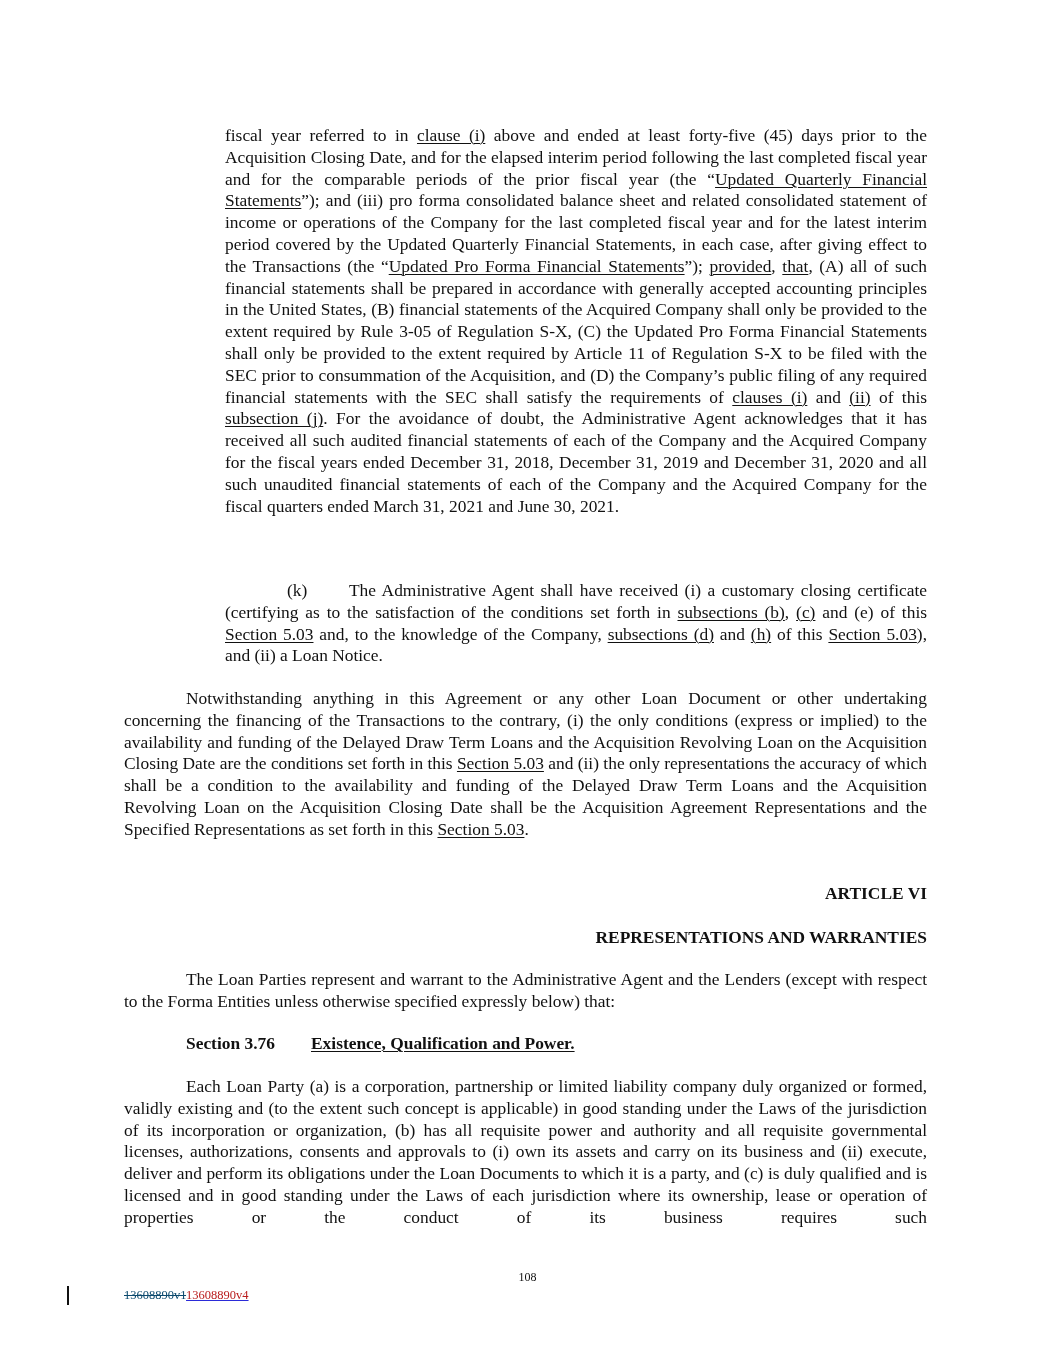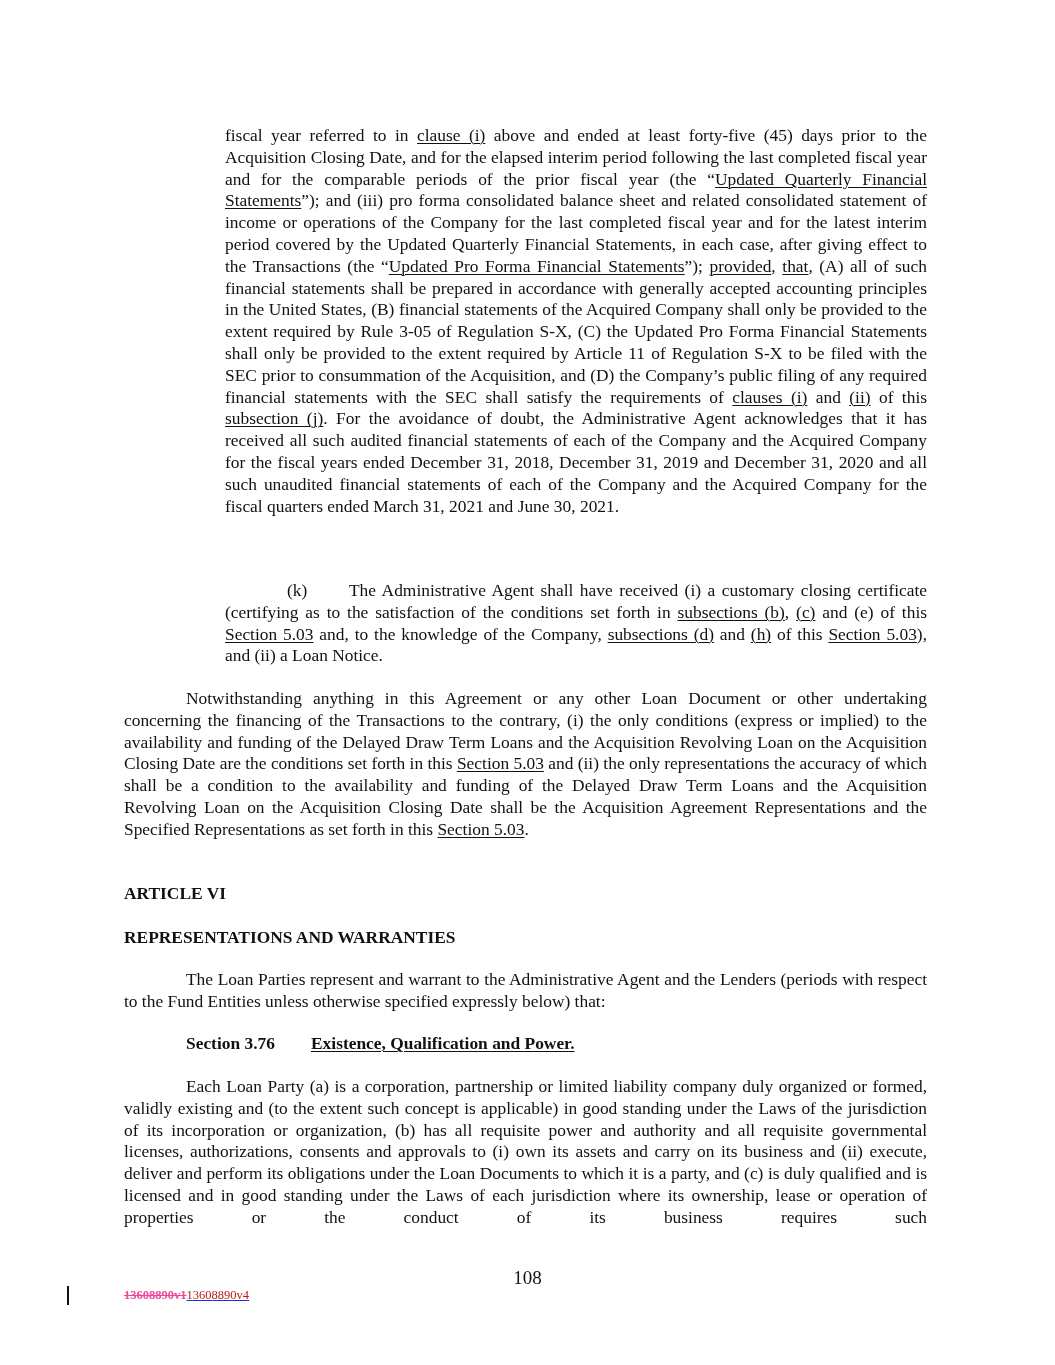--- a/index.html
+++ b/index.html
@@ -50,61 +50,60 @@
     }
     .k-label {
       display: inline-block;
       width: 62px;
       text-indent: 0;
     }
     .heading {
       position: absolute;
       left: 124px;
       width: 803px;
-      text-align: left;
+      text-align: right;
       font-weight: bold;
     }
     .section-heading {
       position: absolute;
       left: 186px;
       font-weight: bold;
       white-space: nowrap;
     }
     .section-heading .sec-num {
       display: inline-block;
       width: 125px;
     }
     .page-number {
       position: absolute;
       left: 0;
       width: 1055px;
       top: 1267px;
       text-align: center;
-      font-size: 19px;
+      font-size: 12px;
     }
     .footer-bar {
       position: absolute;
       left: 67px;
       top: 1286px;
       width: 2px;
       height: 19px;
       background: #111111;
     }
     .doc-id {
       position: absolute;
       left: 124px;
       top: 1287px;
       font-size: 12.5px;
       line-height: 16px;
       white-space: nowrap;
     }
     .doc-id .old {
-      color: #ec4899;
+      color: #0c4a6e;
       text-decoration: line-through;
-      font-weight: bold;
     }
     .doc-id .new {
       color: #b91c1c;
       text-decoration: underline;
       text-decoration-color: #2b2bd8;
     }
     .last-line-justify {
       text-align-last: justify;
     }
   </style>
@@ -123,21 +122,21 @@
 
   <div class="full-block" style="top:688px;">
     <p id="para-nw" class="first-indent"><span>Notwithstanding anything in this Agreement or any other Loan Document or other undertaking concerning the financing of the Transactions to the contrary, (i) the only conditions (express or implied) to the availability and funding of the Delayed Draw Term Loans and the Acquisition Revolving Loan on the Acquisition Closing Date are the conditions set forth in this </span><span class="u">Section 5.03</span><span> and (ii) the only representations the accuracy of which shall be a condition to the availability and funding of the Delayed Draw Term Loans and the Acquisition Revolving Loan on the Acquisition Closing Date shall be the Acquisition Agreement Representations and the Specified Representations as set forth in this </span><span class="u">Section 5.03</span><span>.</span></p>
   </div>
 
   <div class="heading" style="top:883px;">ARTICLE VI</div>
 
   <div class="heading" style="top:927px;">REPRESENTATIONS AND WARRANTIES</div>
 
   <div class="full-block" style="top:969px;">
-    <p class="first-indent">The Loan Parties represent and warrant to the Administrative Agent and the Lenders (periods with respect to the Fund Entities unless otherwise specified expressly below) that:</p>
+    <p class="first-indent">The Loan Parties represent and warrant to the Administrative Agent and the Lenders (except with respect to the Forma Entities unless otherwise specified expressly below) that:</p>
   </div>
 
   <div class="section-heading" style="top:1033px;">
     <span class="sec-num">Section 3.76</span><span class="u">Existence, Qualification and Power.</span>
   </div>
 
   <div class="full-block" style="top:1076px;">
     <p class="first-indent last-line-justify">Each Loan Party (a) is a corporation, partnership or limited liability company duly organized or formed, validly existing and (to the extent such concept is applicable) in good standing under the Laws of the jurisdiction of its incorporation or organization, (b) has all requisite power and authority and all requisite governmental licenses, authorizations, consents and approvals to (i) own its assets and carry on its business and (ii) execute, deliver and perform its obligations under the Loan Documents to which it is a party, and (c) is duly qualified and is licensed and in good standing under the Laws of each jurisdiction where its ownership, lease or operation of properties or the conduct of its business requires such</p>
   </div>
 

